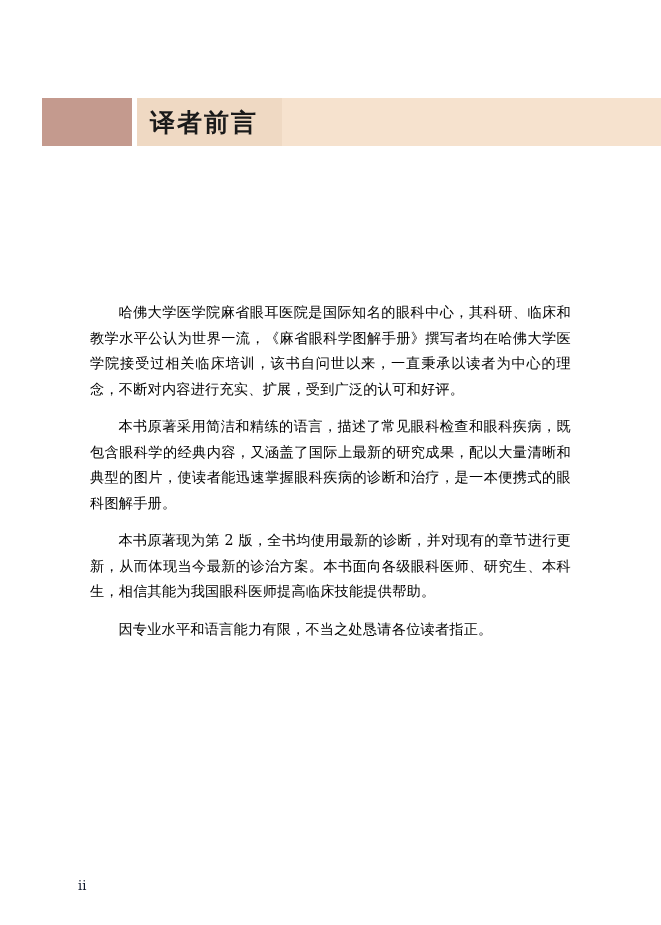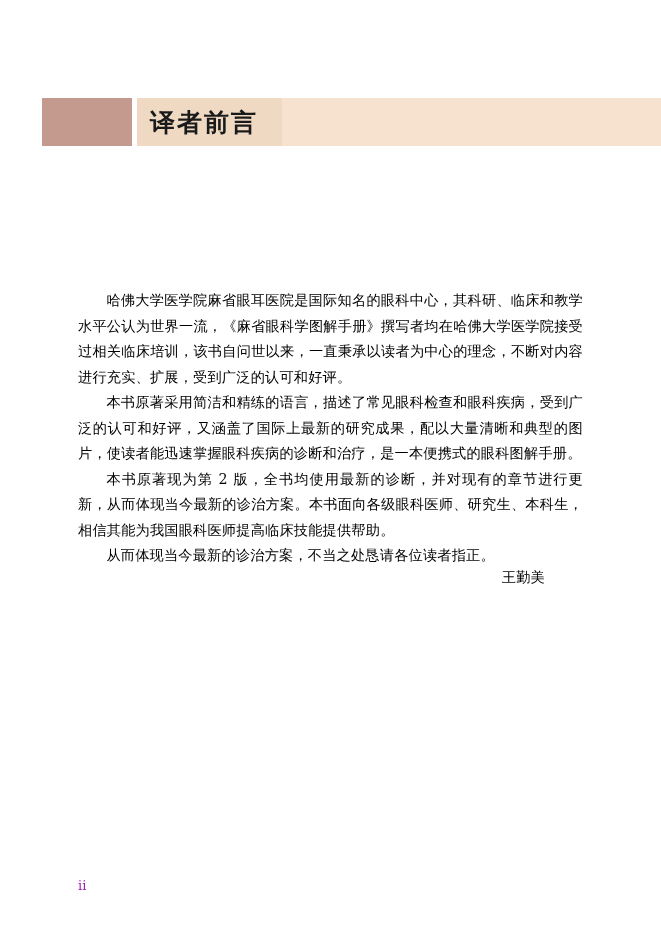--- a/index.html
+++ b/index.html
@@ -67,21 +67,21 @@
     left: 78px;
     top: 288px;
     width: 505px;
   }
   .para {
     font-size: 14.2px;
     line-height: 25.5px;
     text-align: justify;
     text-justify: inter-ideograph;
     text-indent: 2em;
-    margin: 0;
+    margin: 12px;
     letter-spacing: 0.2px;
   }
 
   
   .signature {
     position: absolute;
     left: 78px;
     top: 565px;
     width: 505px;
     text-align: right;
@@ -101,38 +101,37 @@
     padding-right: 28px;
   }
 
   
   .page-number {
     position: absolute;
     left: 78px;
     top: 878px;
     font-size: 13px;
     font-family: "DejaVu Serif", "Liberation Serif", serif;
-    color: #a21caf;
+    color: #0f172a;
   }
 </style>
 </head>
 <body>
 
 <div class="header-band">
   <div class="band-left"></div>
   <div class="band-title">
     <span class="band-title-text">译者前言</span>
   </div>
   <div class="band-right"></div>
 </div>
 
 <div class="content">
   <p class="para">哈佛大学医学院麻省眼耳医院是国际知名的眼科中心，其科研、临床和教学水平公认为世界一流，《麻省眼科学图解手册》撰写者均在哈佛大学医学院接受过相关临床培训，该书自问世以来，一直秉承以读者为中心的理念，不断对内容进行充实、扩展，受到广泛的认可和好评。</p>
-  <p class="para">本书原著采用简洁和精练的语言，描述了常见眼科检查和眼科疾病，受到广泛的认可和好评，又涵盖了国际上最新的研究成果，配以大量清晰和典型的图片，使读者能迅速掌握眼科疾病的诊断和治疗，是一本便携式的眼科图解手册。</p>
+  <p class="para">本书原著采用简洁和精练的语言，描述了常见眼科检查和眼科疾病，既包含眼科学的经典内容，又涵盖了国际上最新的研究成果，配以大量清晰和典型的图片，使读者能迅速掌握眼科疾病的诊断和治疗，是一本便携式的眼科图解手册。</p>
   <p class="para">本书原著现为第 2 版，全书均使用最新的诊断，并对现有的章节进行更新，从而体现当今最新的诊治方案。本书面向各级眼科医师、研究生、本科生，相信其能为我国眼科医师提高临床技能提供帮助。</p>
-  <p class="para">从而体现当今最新的诊治方案，不当之处恳请各位读者指正。</p>
+  <p class="para">因专业水平和语言能力有限，不当之处恳请各位读者指正。</p>
 </div>
 
 <div class="signature">
-  <div class="sig-line sig-name">王勤美</div>
 </div>
 
 <div class="page-number">ii</div>
 
 </body></html>

